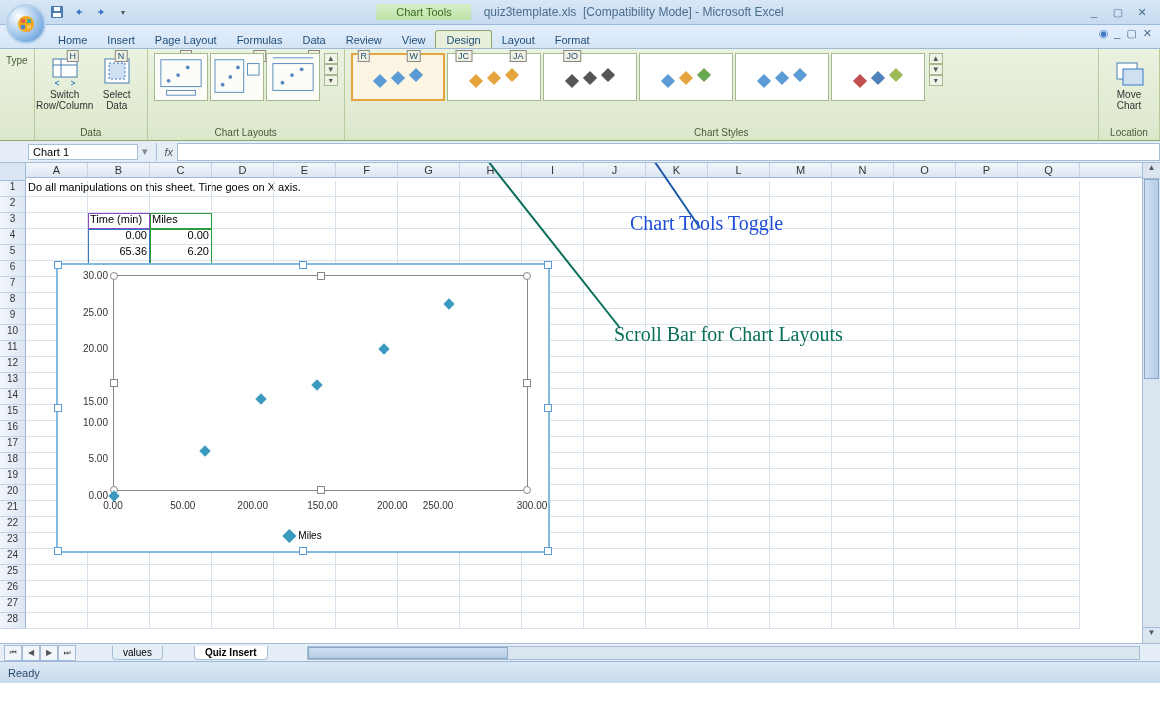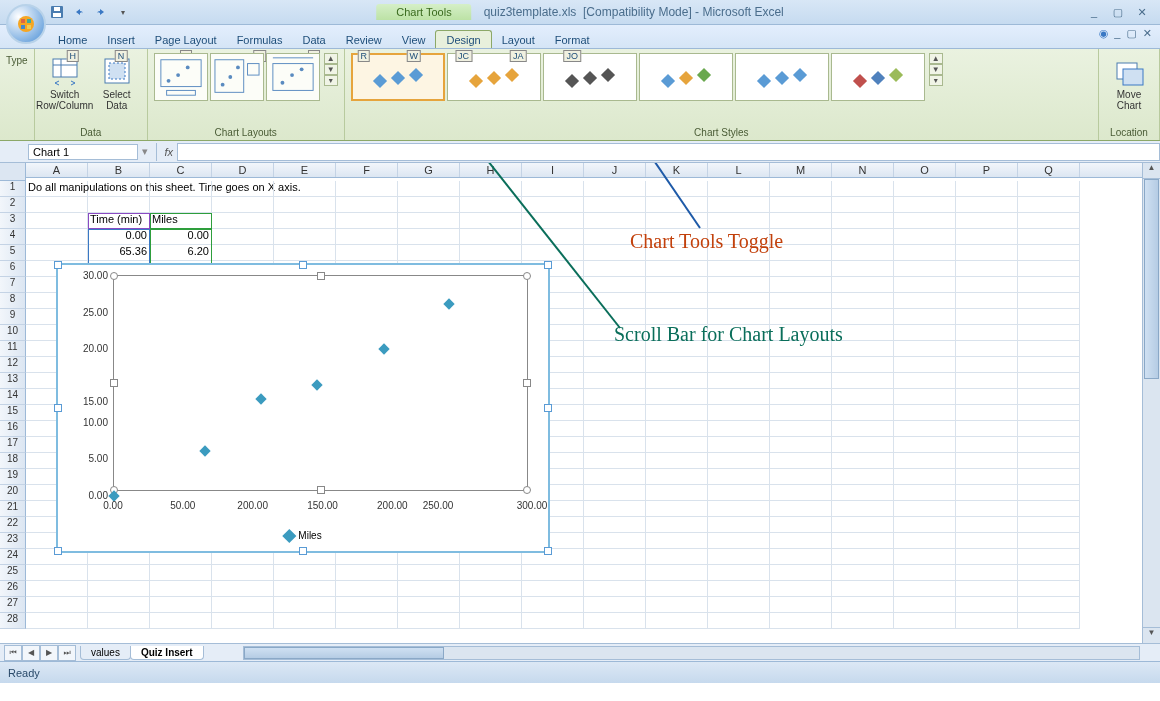--- a/index.html
+++ b/index.html
@@ -74,21 +74,21 @@
 
 
 .anno { position:absolute; font-family:"Times New Roman",serif; font-size:20px; }
 .anno-line { position:absolute; }
 
 
 .hscroll-area { height:18px; background:#e5edf7; display:flex; align-items:center; border-top:1px solid #a5bdd7; }
 .tab-nav { display:flex; margin-left:4px; }
 .tab-nav div { width:18px; height:16px; border:1px solid #a5bdd7; background:#f2f6fb; display:flex; align-items:center; justify-content:center; cursor:pointer; font-size:8px; color:#555; }
 .sheet-tabs { display:flex; margin-left:4px; }
-.sheet-tab { padding:1px 10px; background:#e5edf7; border:1px solid #a5bdd7; border-top:none; font-size:10px; cursor:pointer; border-radius:0 0 4px 4px; margin-right:-1px; }
+.sheet-tab { padding:1px 10px; background:#e5edf7; border:1px solid #a5bdd7; border-top:none; font-size:10px; cursor:pointer; border-radius:0 0 4px 4px; margin-right:-1px;margin-left:32px; }
 .sheet-tab.active { background:#fff; font-weight:bold; }
 .hscroll { flex:1; margin:0 20px 0 40px; height:14px; background:#dbe5f0; border:1px solid #a5bdd7; position:relative; }
 .hscroll-thumb { position:absolute; left:0; width:200px; height:100%; background:linear-gradient(#cfe0f2,#b5cce4); border:1px solid #8aa8c7; }
 
 .status { height:22px; background:linear-gradient(#dce8f5,#c6d9ed); border-top:1px solid #9db9d7; display:flex; align-items:center; padding:0 8px; font-size:11px; color:#2a4a6a; }
 .status .right { margin-left:auto; display:flex; align-items:center; gap:8px; }
 .view-btns { display:flex; }
 .view-btns div { width:18px; height:16px; border:1px solid #9db9d7; background:#eaf1f9; cursor:pointer; }
 .zoom-slider { width:110px; height:4px; background:#b5cce4; position:relative; }
 .zoom-thumb { position:absolute; left:50%; top:-4px; width:8px; height:12px; background:#eaf1f9; border:1px solid #6a8cb0; }
@@ -922,21 +922,21 @@
       <div class="ytick" style="top: 10px;">30.00</div>
       <div class="xtick" style="left: 55px;">0.00</div>
       <div class="xtick" style="left: 124.833px;">50.00</div>
       <div class="xtick" style="left: 194.667px;">200.00</div>
       <div class="xtick" style="left: 264.5px;">150.00</div>
       <div class="xtick" style="left: 334.333px;">200.00</div>
       <div class="xtick" style="left: 380px;">250.00</div>
       <div class="xtick" style="left: 474px;">300.00</div>
     </div>
 
-  <div class="anno" style="left:630px;top:67px;color:#c2410c">Chart Tools Toggle</div>
+  <div class="anno" style="left:630px;top:49px;color:#1d4ed8">Chart Tools Toggle</div>
   <div class="anno" style="left:614px;top:160px;color:#0a6e5a">Scroll Bar for Chart Layouts</div>
   <svg class="anno-line" style="left:0;top:0" width="1160" height="480">
     <line x1="560" y1="-140" x2="700" y2="65" stroke="#1e5aa8" stroke-width="2"></line>
     <line x1="450" y1="-50" x2="620" y2="165" stroke="#0a6e5a" stroke-width="2"></line>
   </svg>
 
   <div style="position:absolute;right:0;top:0;width:18px;bottom:0;background:#dbe5f0;border-left:1px solid #a5bdd7">
     <div style="height:16px;text-align:center;font-size:8px;color:#555;border-bottom:1px solid #a5bdd7">▲</div>
     <div style="position:absolute;top:16px;left:1px;right:1px;height:200px;background:linear-gradient(90deg,#cfe0f2,#b5cce4);border:1px solid #8aa8c7"></div>
     <div style="position:absolute;bottom:0;height:16px;width:100%;text-align:center;font-size:8px;color:#555;border-top:1px solid #a5bdd7">▼</div>

